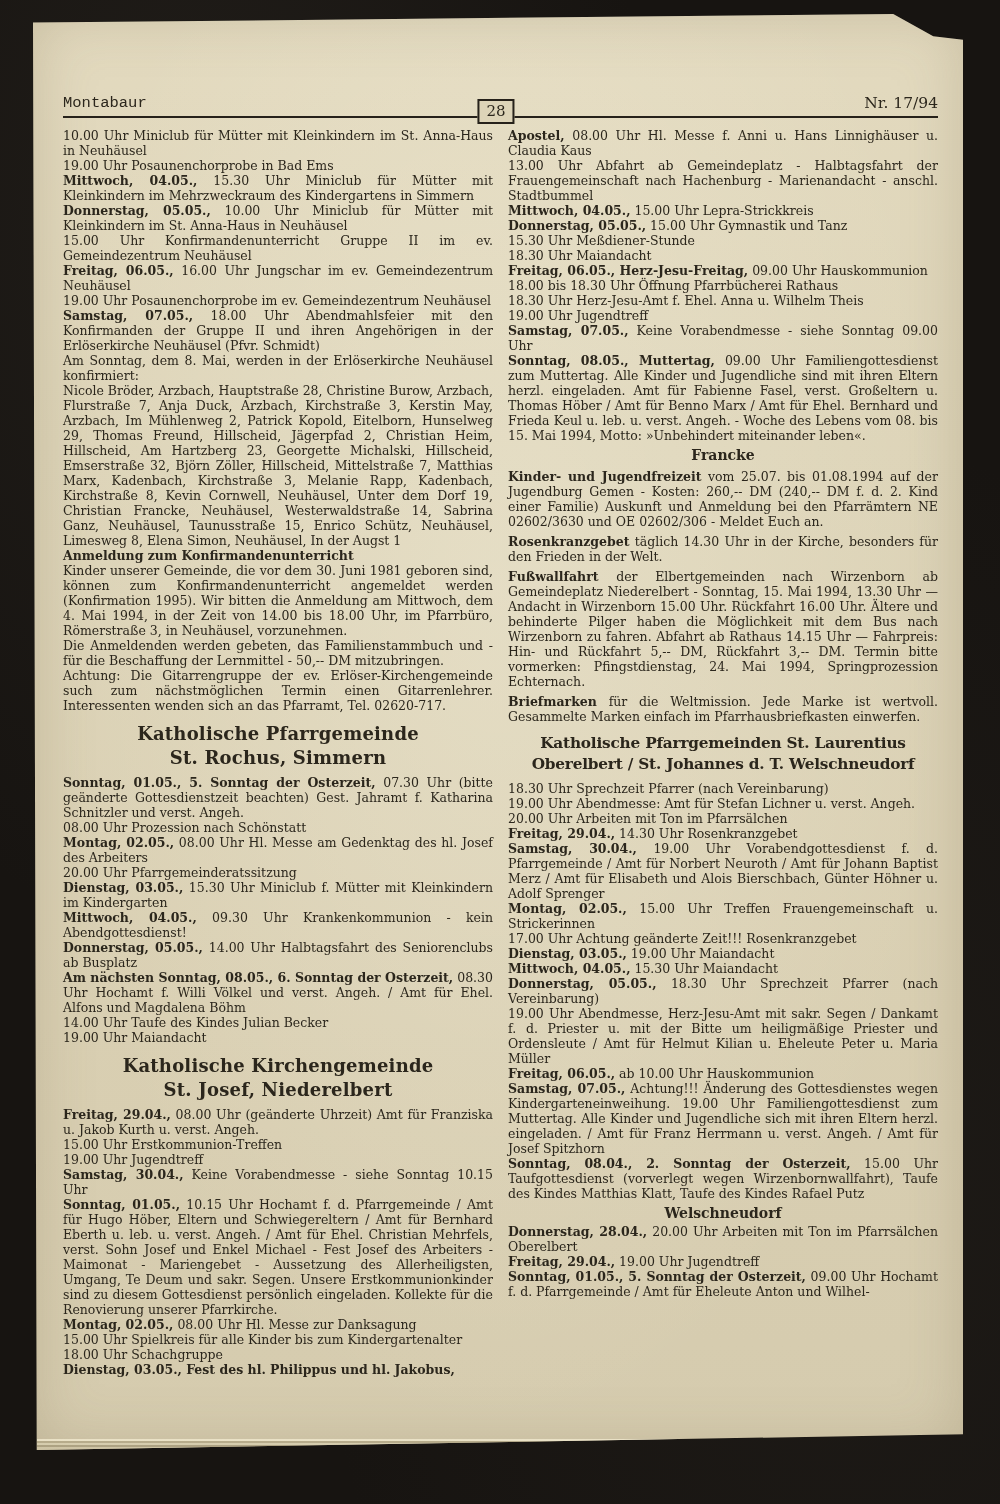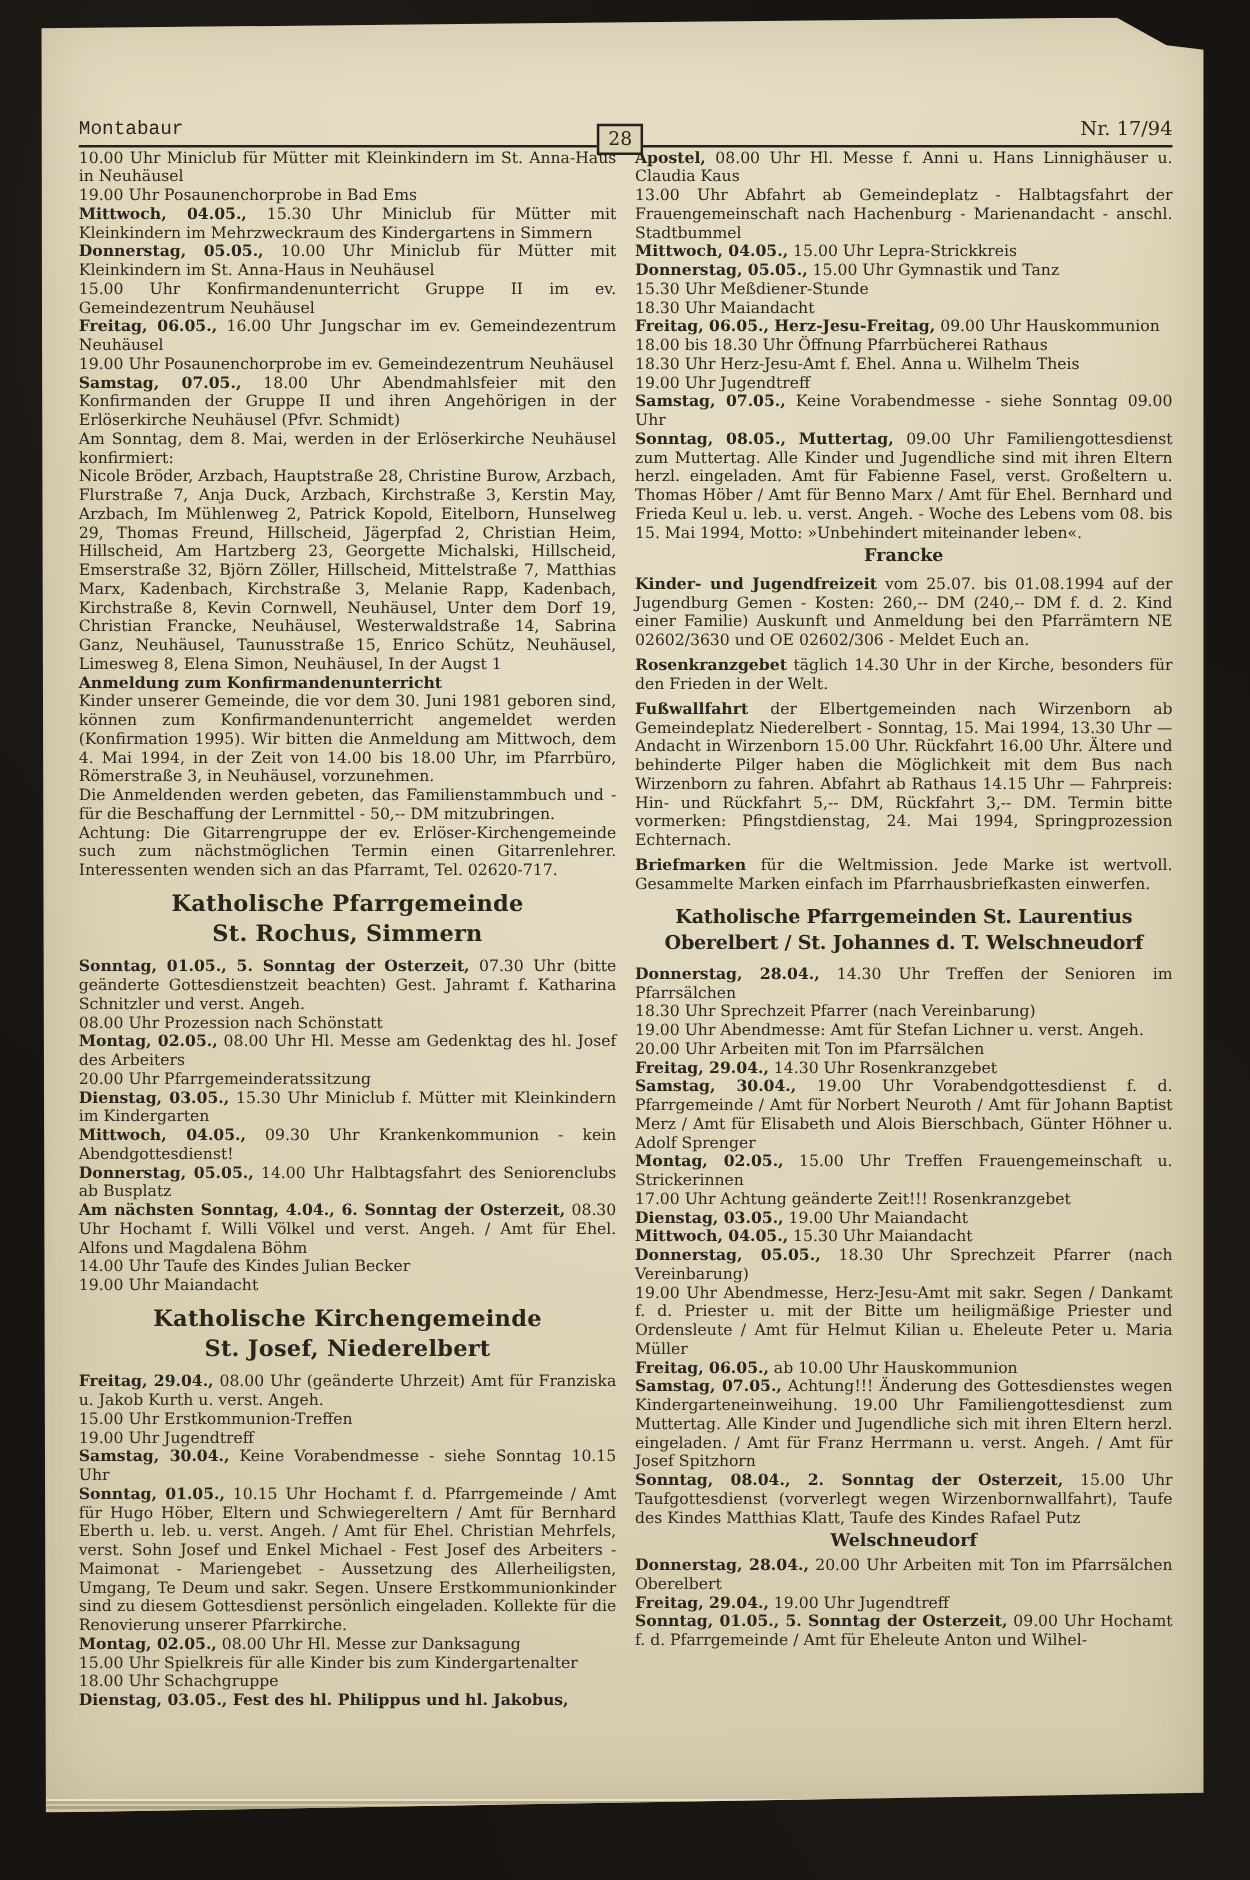--- a/index.html
+++ b/index.html
@@ -28,21 +28,21 @@
   }
   .inner{padding:56px 25px 0 30px;}
   .header{position:relative;height:46px;border-bottom:2px solid #26211a;font-size:15.5px;}
   .header .h-left{position:absolute;left:0;bottom:4px;font-family:Liberation Mono, monospace;}
   .header .h-right{position:absolute;right:0;bottom:4px;margin-top:21px;}
   .pagenum-box{
     position:absolute;left:49.5%;bottom:-8px;transform:translateX(-50%);
     border:2px solid #26211a;background:#ddd4b8;padding:0 7px;
     font-size:15px;line-height:21px;
   }
-  .columns{display:flex;gap:15px;}
+  .columns{display:flex;gap:15px;margin-top:10px;}
   .col{width:430px;font-size:12.5px;line-height:15px;text-align:justify;}
   .para{margin:0;}
   .para.gap{margin-top:5px;}
   .para b{font-weight:bold;}
   .h1{
     text-align:center;font-weight:bold;font-size:18px;line-height:23.5px;
     margin:9px 0 6px;white-space:pre-line;letter-spacing:.2px;
   }
   .h1.wide{font-size:15.3px;line-height:21px;letter-spacing:-0.2px;}
   .h2{text-align:center;font-weight:bold;font-size:14px;line-height:18px;margin:3px 0 2px;}
@@ -75,21 +75,21 @@
           <p class="para"><span>Achtung: Die Gitarrengruppe der ev. Erlöser-Kirchengemeinde such zum nächstmöglichen Termin einen Gitarrenlehrer. Interessenten wenden sich an das Pfarramt, Tel. 02620-717.</span></p>
           <div class="h1">Katholische Pfarrgemeinde
 St. Rochus, Simmern</div>
           <p class="para"><b>Sonntag, 01.05., 5. Sonntag der Osterzeit,</b> <span>07.30 Uhr (bitte geänderte Gottesdienstzeit beachten) Gest. Jahramt f. Katharina Schnitzler und verst. Angeh.</span></p>
           <p class="para"><span>08.00 Uhr Prozession nach Schönstatt</span></p>
           <p class="para"><b>Montag, 02.05.,</b> <span>08.00 Uhr Hl. Messe am Gedenktag des hl. Josef des Arbeiters</span></p>
           <p class="para"><span>20.00 Uhr Pfarrgemeinderatssitzung</span></p>
           <p class="para"><b>Dienstag, 03.05.,</b> <span>15.30 Uhr Miniclub f. Mütter mit Kleinkindern im Kindergarten</span></p>
           <p class="para"><b>Mittwoch, 04.05.,</b> <span>09.30 Uhr Krankenkommunion - kein Abendgottesdienst!</span></p>
           <p class="para"><b>Donnerstag, 05.05.,</b> <span>14.00 Uhr Halbtagsfahrt des Seniorenclubs ab Busplatz</span></p>
-          <p class="para"><b>Am nächsten Sonntag, 4.04., 6. Sonntag der Osterzeit,</b> <span>08.30 Uhr Hochamt f. Willi Völkel und verst. Angeh. / Amt für Ehel. Alfons und Magdalena Böhm</span></p>
+          <p class="para"><b>Am nächsten Sonntag, 08.05., 6. Sonntag der Osterzeit,</b> <span>08.30 Uhr Hochamt f. Willi Völkel und verst. Angeh. / Amt für Ehel. Alfons und Magdalena Böhm</span></p>
           <p class="para"><span>14.00 Uhr Taufe des Kindes Julian Becker</span></p>
           <p class="para"><span>19.00 Uhr Maiandacht</span></p>
           <div class="h1">Katholische Kirchengemeinde
 St. Josef, Niederelbert</div>
           <p class="para"><b>Freitag, 29.04.,</b> <span>08.00 Uhr (geänderte Uhrzeit) Amt für Franziska u. Jakob Kurth u. verst. Angeh.</span></p>
           <p class="para"><span>15.00 Uhr Erstkommunion-Treffen</span></p>
           <p class="para"><span>19.00 Uhr Jugendtreff</span></p>
           <p class="para"><b>Samstag, 30.04.,</b> <span>Keine Vorabendmesse - siehe Sonntag 10.15 Uhr</span></p>
           <p class="para"><b>Sonntag, 01.05.,</b> <span>10.15 Uhr Hochamt f. d. Pfarrgemeinde / Amt für Hugo Höber, Eltern und Schwiegereltern / Amt für Bernhard Eberth u. leb. u. verst. Angeh. / Amt für Ehel. Christian Mehrfels, verst. Sohn Josef und Enkel Michael - Fest Josef des Arbeiters - Maimonat - Mariengebet - Aussetzung des Allerheiligsten, Umgang, Te Deum und sakr. Segen. Unsere Erstkommunionkinder sind zu diesem Gottesdienst persönlich eingeladen. Kollekte für die Renovierung unserer Pfarrkirche.</span></p>
           <p class="para"><b>Montag, 02.05.,</b> <span>08.00 Uhr Hl. Messe zur Danksagung</span></p>
@@ -110,21 +110,20 @@
           <p class="para"><span>19.00 Uhr Jugendtreff</span></p>
           <p class="para"><b>Samstag, 07.05.,</b> <span>Keine Vorabendmesse - siehe Sonntag 09.00 Uhr</span></p>
           <p class="para"><b>Sonntag, 08.05., Muttertag,</b> <span>09.00 Uhr Familiengottesdienst zum Muttertag. Alle Kinder und Jugendliche sind mit ihren Eltern herzl. eingeladen. Amt für Fabienne Fasel, verst. Großeltern u. Thomas Höber / Amt für Benno Marx / Amt für Ehel. Bernhard und Frieda Keul u. leb. u. verst. Angeh. - Woche des Lebens vom 08. bis 15. Mai 1994, Motto: »Unbehindert miteinander leben«.</span></p>
           <div class="h2">Francke</div>
           <p class="para gap"><b>Kinder- und Jugendfreizeit</b> <span>vom 25.07. bis 01.08.1994 auf der Jugendburg Gemen - Kosten: 260,-- DM (240,-- DM f. d. 2. Kind einer Familie) Auskunft und Anmeldung bei den Pfarrämtern NE 02602/3630 und OE 02602/306 - Meldet Euch an.</span></p>
           <p class="para gap"><b>Rosenkranzgebet</b> <span>täglich 14.30 Uhr in der Kirche, besonders für den Frieden in der Welt.</span></p>
           <p class="para gap"><b>Fußwallfahrt</b> <span>der Elbertgemeinden nach Wirzenborn ab Gemeindeplatz Niederelbert - Sonntag, 15. Mai 1994, 13.30 Uhr — Andacht in Wirzenborn 15.00 Uhr. Rückfahrt 16.00 Uhr. Ältere und behinderte Pilger haben die Möglichkeit mit dem Bus nach Wirzenborn zu fahren. Abfahrt ab Rathaus 14.15 Uhr — Fahrpreis: Hin- und Rückfahrt 5,-- DM, Rückfahrt 3,-- DM. Termin bitte vormerken: Pfingstdienstag, 24. Mai 1994, Springprozession Echternach.</span></p>
           <p class="para gap"><b>Briefmarken</b> <span>für die Weltmission. Jede Marke ist wertvoll. Gesammelte Marken einfach im Pfarrhausbriefkasten einwerfen.</span></p>
           <div class="h1 wide">Katholische Pfarrgemeinden St. Laurentius
 Oberelbert / St. Johannes d. T. Welschneudorf</div>
-          <p class="para"><b>Donnerstag, 28.04.,</b> <span>14.30 Uhr Treffen der Senioren im Pfarrsälchen</span></p>
           <p class="para"><span>18.30 Uhr Sprechzeit Pfarrer (nach Vereinbarung)</span></p>
           <p class="para"><span>19.00 Uhr Abendmesse: Amt für Stefan Lichner u. verst. Angeh.</span></p>
           <p class="para"><span>20.00 Uhr Arbeiten mit Ton im Pfarrsälchen</span></p>
           <p class="para"><b>Freitag, 29.04.,</b> <span>14.30 Uhr Rosenkranzgebet</span></p>
           <p class="para"><b>Samstag, 30.04.,</b> <span>19.00 Uhr Vorabendgottesdienst f. d. Pfarrgemeinde / Amt für Norbert Neuroth / Amt für Johann Baptist Merz / Amt für Elisabeth und Alois Bierschbach, Günter Höhner u. Adolf Sprenger</span></p>
           <p class="para"><b>Montag, 02.05.,</b> <span>15.00 Uhr Treffen Frauengemeinschaft u. Strickerinnen</span></p>
           <p class="para"><span>17.00 Uhr Achtung geänderte Zeit!!! Rosenkranzgebet</span></p>
           <p class="para"><b>Dienstag, 03.05.,</b> <span>19.00 Uhr Maiandacht</span></p>
           <p class="para"><b>Mittwoch, 04.05.,</b> <span>15.30 Uhr Maiandacht</span></p>
           <p class="para"><b>Donnerstag, 05.05.,</b> <span>18.30 Uhr Sprechzeit Pfarrer (nach Vereinbarung)</span></p>

